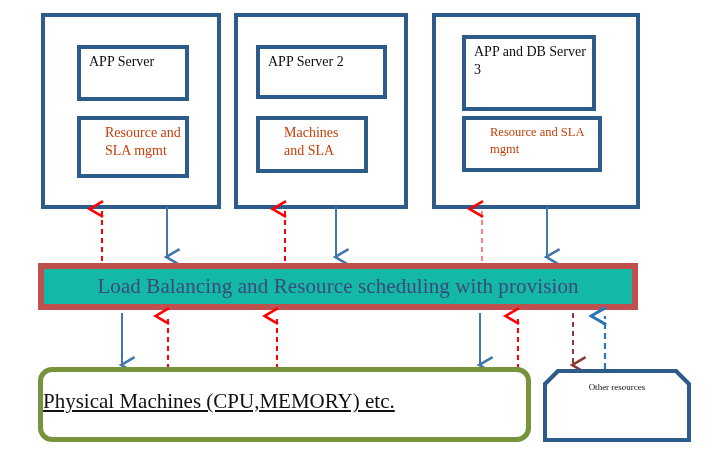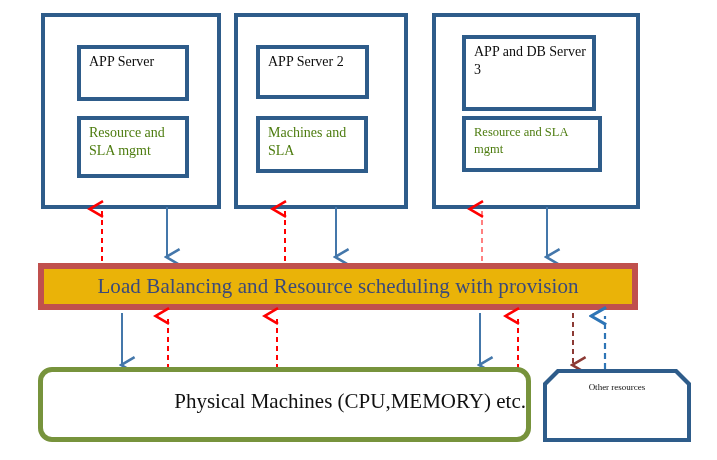--- a/index.html
+++ b/index.html
@@ -36,29 +36,30 @@
   .inner-label {
     position: absolute;
     left: 8px;
     top: 4px;
     right: 2px;
     font-size: 14px;
     line-height: 1.32;
     color: #0d0d0d;
   }
   .inner-label.red {
-    color: #4d7c0f;
+    color: #c2410c;
+    margin-left: 16px;
   }
 
   
   #lb-bar {
     position: absolute;
     box-sizing: border-box;
     border: 6px solid #C0504D;
-    background: #eab308;
+    background: #14b8a6;
     display: flex;
     align-items: center;
     justify-content: center;
   }
   #lb-bar .lb-text {
     font-size: 21px;
     color: #3B4A7A;
     white-space: nowrap;
     letter-spacing: 0.1px;
   }
@@ -69,24 +70,25 @@
     box-sizing: border-box;
     border: 5px solid #77933C;
     border-radius: 14px;
     background: #ffffff;
   }
   #pm-box .pm-text {
     position: absolute;
     left: 0;
     right: 0;
     top: 17px;
-    text-align: right;
+    text-align: left;
     font-size: 21px;
     color: #111111;
     white-space: nowrap;
+    text-decoration: underline;
   }
 
   
   #other-box {
     position: absolute;
     background: #2E5C8A;
     -webkit-clip-path: polygon(0 14px, 14px 0, calc(100% - 14px) 0, 100% 14px, 100% 100%, 0 100%);
     clip-path: polygon(0 14px, 14px 0, calc(100% - 14px) 0, 100% 14px, 100% 100%, 0 100%);
   }
   #other-box .oct-inner {
@@ -124,21 +126,21 @@
   <div class="server-box" style="left:41px; top:13px; width:180px; height:196px;">
     <div class="inner-box" style="left:32px; top:28px; width:112px; height:56px;">
       <div class="inner-label">APP Server</div>
     </div>
     <div class="inner-box" style="left:32px; top:99px; width:112px; height:62px;">
       <div class="inner-label red">Resource and SLA mgmt</div>
     </div>
   </div>
 
   <div class="server-box" style="left:234px; top:13px; width:174px; height:196px;">
-    <div class="inner-box" style="left:18px; top:28px; width:113px; height:54px;">
+    <div class="inner-box" style="left:18px; top:28px; width:131px; height:54px;">
       <div class="inner-label">APP Server 2</div>
     </div>
     <div class="inner-box" style="left:18px; top:99px; width:112px; height:57px;">
       <div class="inner-label red">Machines and SLA</div>
     </div>
   </div>
 
   <div class="server-box" style="left:432px; top:13px; width:208px; height:196px;">
     <div class="inner-box" style="left:26px; top:18px; width:134px; height:76px;">
       <div class="inner-label">APP and DB Server 3</div>

